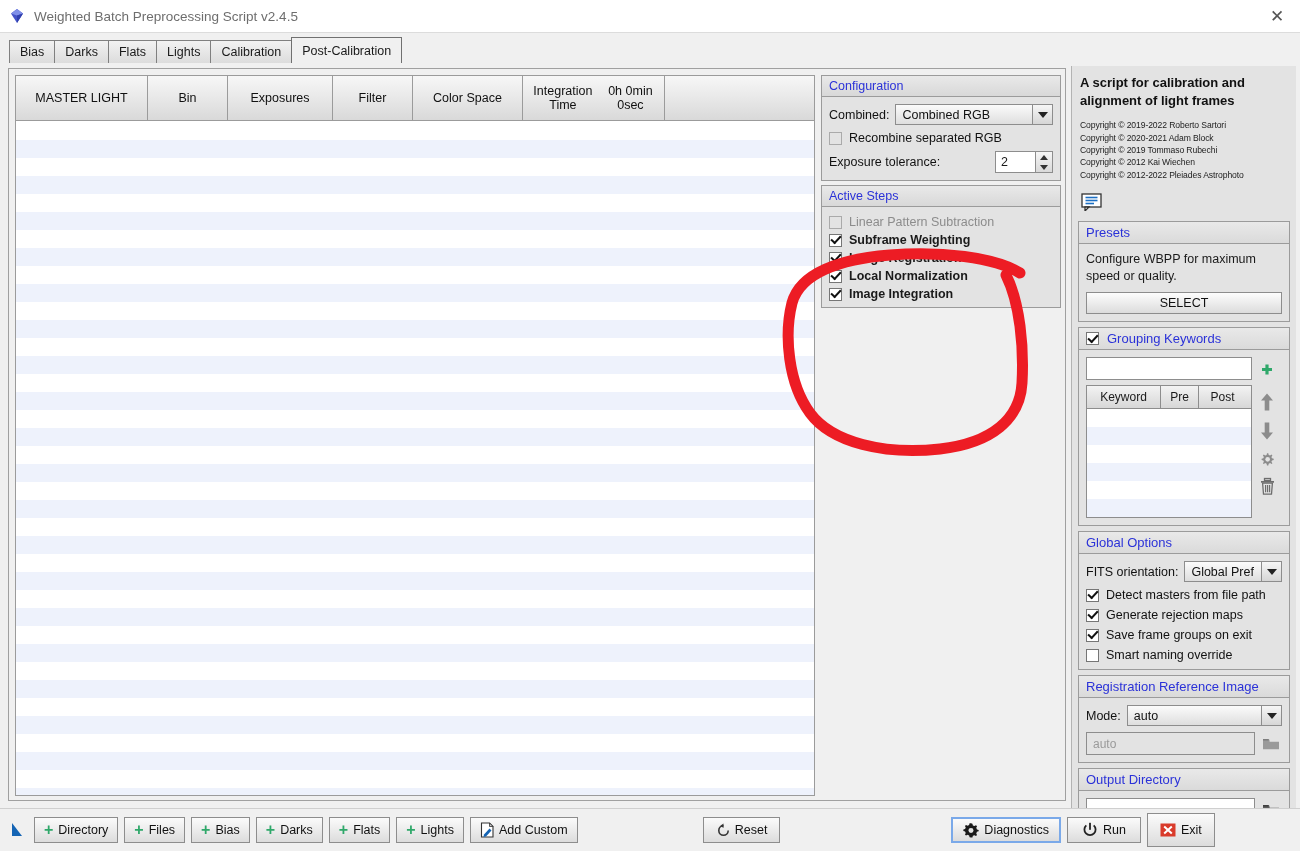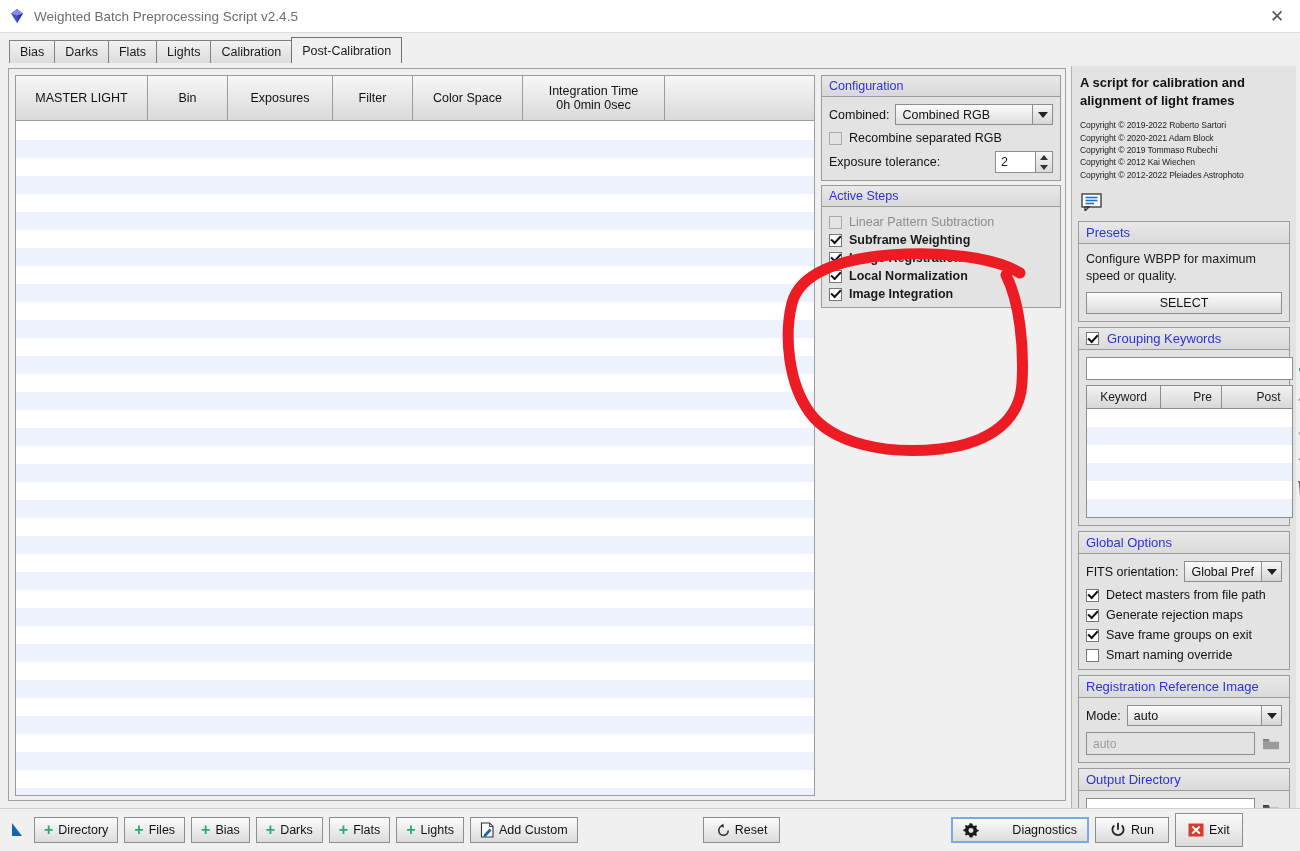--- a/index.html
+++ b/index.html
@@ -160,41 +160,41 @@
   .btn-select {
     width:100%; height:22px; background:linear-gradient(#fdfdfd,#dcdcdc);
     border:1px solid #8d8d8d; font-size:12.5px; color:#111;
     display:flex; align-items:center; justify-content:center;text-align:right;
   }
 
   .kw-input { height:23px; background:#fff; border:1px solid #8d8d8d; flex:1; }
   .icon-btn { width:22px; display:flex; align-items:center; justify-content:center; }
 
   .kwtable { border:1px solid #8d8d8d; background:#fff; }
-  .kwhead { display:flex; height:23px; background:linear-gradient(#f3f3f3,#d7d7d7); border-bottom:1px solid #8d8d8d;gap:23px; }
+  .kwhead { display:flex; height:23px; background:linear-gradient(#f3f3f3,#d7d7d7); border-bottom:1px solid #8d8d8d; }
   .kwth { display:flex; align-items:center; justify-content:center; font-size:12px; border-right:1px solid #8d8d8d; }
   .kwth:last-child{border-right:none;}
   .kwrow { height:18px; }
   .kwrow.alt { background:#eef2fc; }
 
   .txtinput { height:23px; background:#fff; border:1px solid #8d8d8d; font-size:12px; display:flex; align-items:center; padding-left:6px; }
   .txtinput.ro { background:#e3e3e3; color:#9a9a9a; }
 
   
   .bottombar {
     position:absolute; left:0; top:808px; width:1300px; height:43px;
     background:#f0f0f0; border-top:1px solid #cfcfcf;
     display:flex; align-items:center;
   }
   .tbtn {
     height:26px; background:linear-gradient(#fbfbfb,#dcdcdc);
     border:1px solid #8d8d8d; display:inline-flex; align-items:center;
     padding:0 9px; font-size:12.5px; color:#111; margin-right:6px; white-space:nowrap;
   }
-  .tbtn.focus { border:2px solid #7aa9e9;gap:28px; }
+  .tbtn.focus { border:2px solid #7aa9e9; }
   .plus { color:#2fa86a; font-weight:bold; font-size:16px; margin-right:5px; line-height:1; }
 
   
   .annot { position:absolute; left:770px; top:180px; width:280px; height:220px; pointer-events:none; }
 </style>
 </head>
 <body>
 
 <div class="titlebar">
   <span class="title-icon">
@@ -221,21 +221,21 @@
 
   <div class="table-panel">
 
     <div class="table-inner">
       <div class="thead">
         <div class="th" style="width:132px">MASTER LIGHT</div>
         <div class="th" style="width:80px">Bin</div>
         <div class="th" style="width:105px">Exposures</div>
         <div class="th" style="width:80px">Filter</div>
         <div class="th" style="width:110px">Color Space</div>
-        <div class="th" style="width:142px; flex-direction:column;">
+        <div class="th" style="width:142px; flex-direction:row;">
           <span>Integration Time</span>
           <span>0h  0min  0sec</span>
         </div>
         <div class="th" style="width:149px"></div>
       </div>
       <div class="tbody" id="tbody">
           <div class="trow"></div>
           <div class="trow alt"></div>
           <div class="trow"></div>
           <div class="trow alt"></div>

